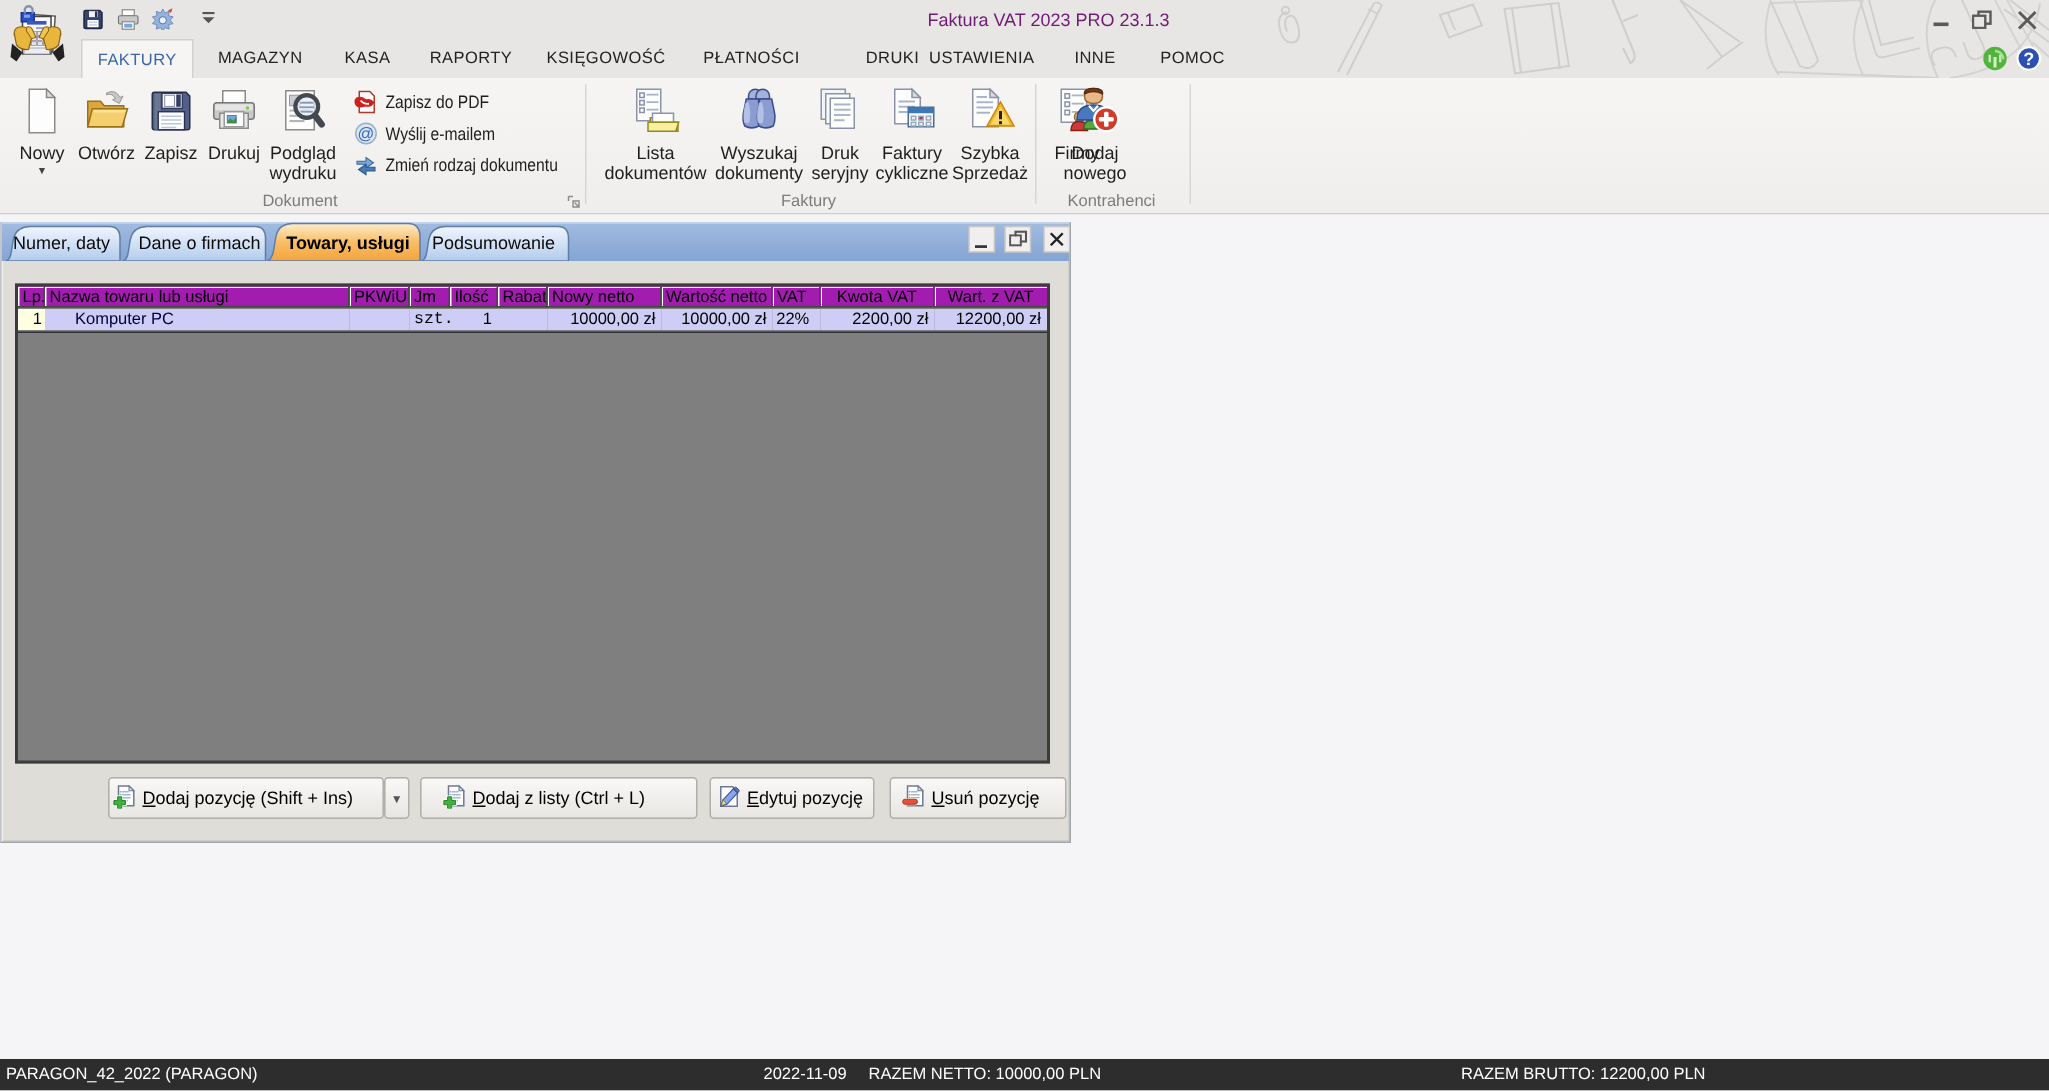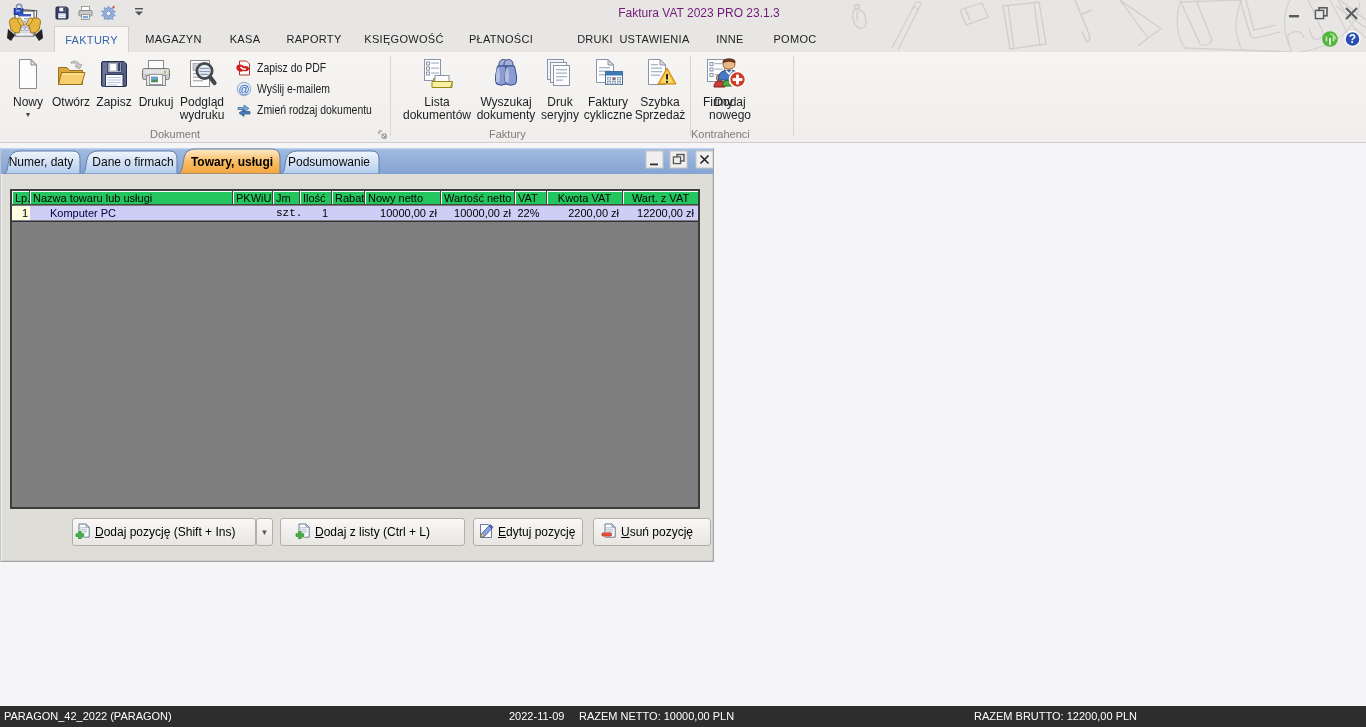--- a/index.html
+++ b/index.html
@@ -5,28 +5,28 @@
 * { margin:0; padding:0; box-sizing:border-box; }
 html,body { width:1366px; height:727px; }
 body { font-family:"Liberation Sans",sans-serif; position:relative; overflow:hidden; background:#f5f4f6; }
 .abs { position:absolute; }
 .hdr { left:0; top:0; width:1366px; height:52px; background:#e7e6e4; }
 .title { top:6px; left:16px; width:1366px; text-align:center; font-size:12px; color:#701a75; }
 .rtab { top:26px; height:26px; font-size:11px; color:#222; text-align:center; line-height:26px; letter-spacing:0.3px; }
 .rtab-active { background:#f6f5f4; color:#3a66a8; border:1px solid #d2d0ce; border-bottom:none; }
 .ribbon { left:0; top:52px; width:1366px; height:91px; background:linear-gradient(#f6f5f4,#efeeec); border-bottom:1px solid #cfcdcb; }
 .gsep { top:56px; height:80px; width:1px; background:#d8d6d3; }
-.glabel { top:128px; font-size:11px; color:#7e7b78; }
+.glabel { top:128px; font-size:11px; color:#7e7b78; text-align:center; }
 .bigbtn { top:58px; width:66px; text-align:center; }
 .bigbtn .lbl { font-size:12px; color:#1e1e1e; line-height:13px; margin-top:6px; }
 .client { left:0; top:143px; width:1366px; height:563px; background:#f5f4f6; }
 .statusbar { left:0; top:706px; width:1366px; height:21px; background:#2d2d2d; color:#fff; font-size:11px; line-height:21px; }
 .childwin { left:0; top:148px; width:714px; height:414px; background:#dfddd8; border:1px solid #a0a5aa; border-top-color:#c2c6ca; border-left-color:#c2c6ca; box-shadow: inset 1px 1px 0 #f5f4f2, inset -1px -1px 0 #cfccc7; }
 .grid { left:10px; top:189px; width:690px; height:320px; background:#7f7f7f; border:2px solid #3c3c3c; }
-.gh { position:absolute; top:0; height:14px; background:#22c55e; border-right:1px solid #454545; border-bottom:1px solid #454545; box-shadow: inset 1px 1px 0 #fdfdfb; font-size:11px; color:#000; line-height:14px; padding-left:3px; white-space:nowrap; overflow:hidden; }
+.gh { position:absolute; top:0; height:14px; background:#a21caf; border-right:1px solid #454545; border-bottom:1px solid #454545; box-shadow: inset 1px 1px 0 #fdfdfb; font-size:11px; color:#000; line-height:14px; padding-left:3px; white-space:nowrap; overflow:hidden; }
 .gd { position:absolute; top:15px; height:14px; background:#cdcdf6; font-size:11px; color:#000; line-height:14px; white-space:nowrap; }
 .btnrow button { position:absolute; height:28px; background:linear-gradient(#f9f8f7,#e8e6e2); border:1px solid #b2afa9; border-radius:3px; font-family:"Liberation Sans",sans-serif; font-size:12px; color:#000; text-align:left; white-space:nowrap; overflow:hidden; }
 .bico { display:inline-block; vertical-align:-3px; margin-right:4px; }
 .bigico { display:block; margin:0 auto; }
 .smlrow { position:absolute; font-size:12px; color:#1e1e1e; white-space:nowrap; }
 .sq { display:inline-block; transform:scaleX(0.87); transform-origin:0 50%; }
 .smlrow svg { vertical-align:-4px; margin-right:5px; }
 </style>
 </head>
 <body>

